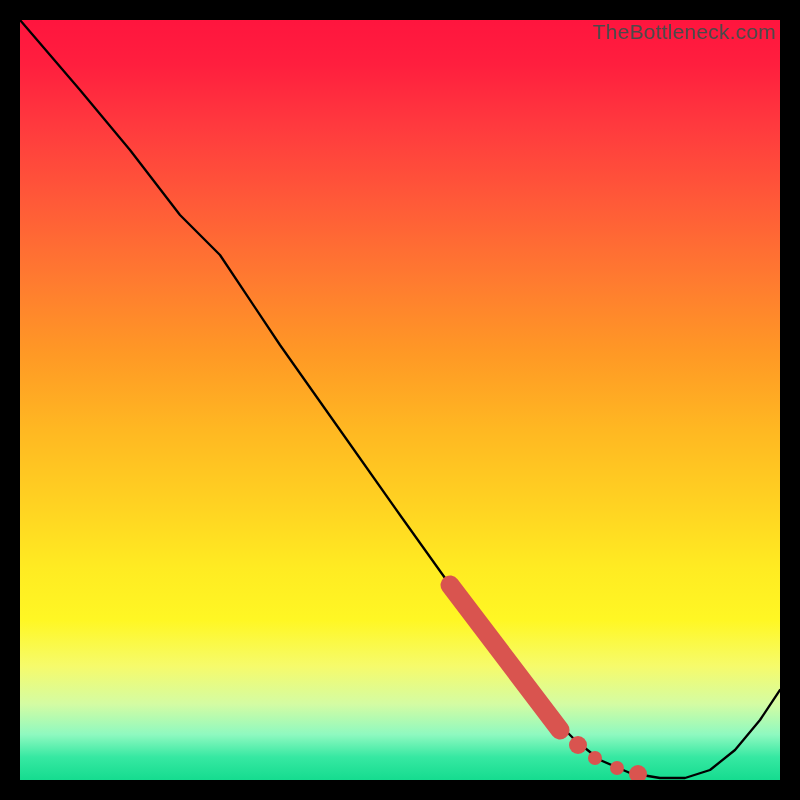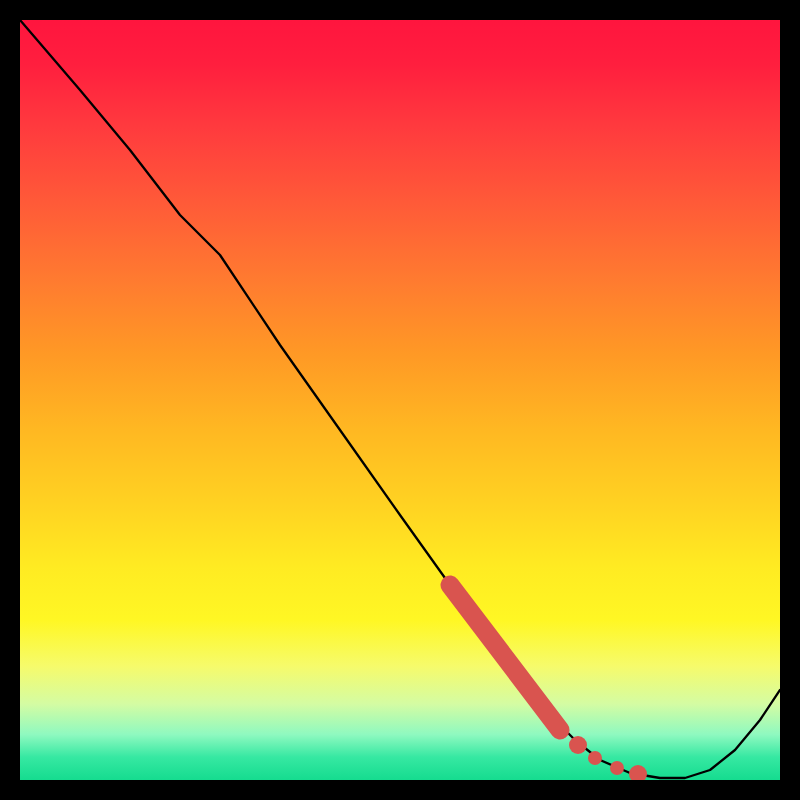--- a/index.html
+++ b/index.html
@@ -59,20 +59,21 @@
     height: 760px;
     z-index: 4;
   }
 </style>
 </head>
 <body>
 
 <div class="frame">
   <div class="gradient"></div>
 
+  <div class="watermark">TheBottleneck.com</div>
 
   <svg class="plot" viewBox="0 0 760 760">
     <path d="M 0 0 L 60 70 L 110 130 L 160 195 L 200 235 L 260 325 L 320 410 L 380 495 L 430 565 L 470 620 L 505 665 L 530 695 L 555 720 L 580 740 L 610 753 L 640 758 L 665 758 L 690 750 L 715 730 L 740 700 L 760 670" fill="none" stroke="#000000" stroke-width="2.3" stroke-linecap="round" stroke-linejoin="round" id="curvePath"></path>
 
     <line id="thickSeg" stroke="#d9544f" stroke-width="19" stroke-linecap="round" x1="430" y1="565" x2="540" y2="710"></line>
 
     <g id="dots">
         <circle cx="558" cy="725" r="9" fill="#d9544f"></circle>
         <circle cx="575" cy="738" r="7" fill="#d9544f"></circle>
         <circle cx="597" cy="748" r="7" fill="#d9544f"></circle>

